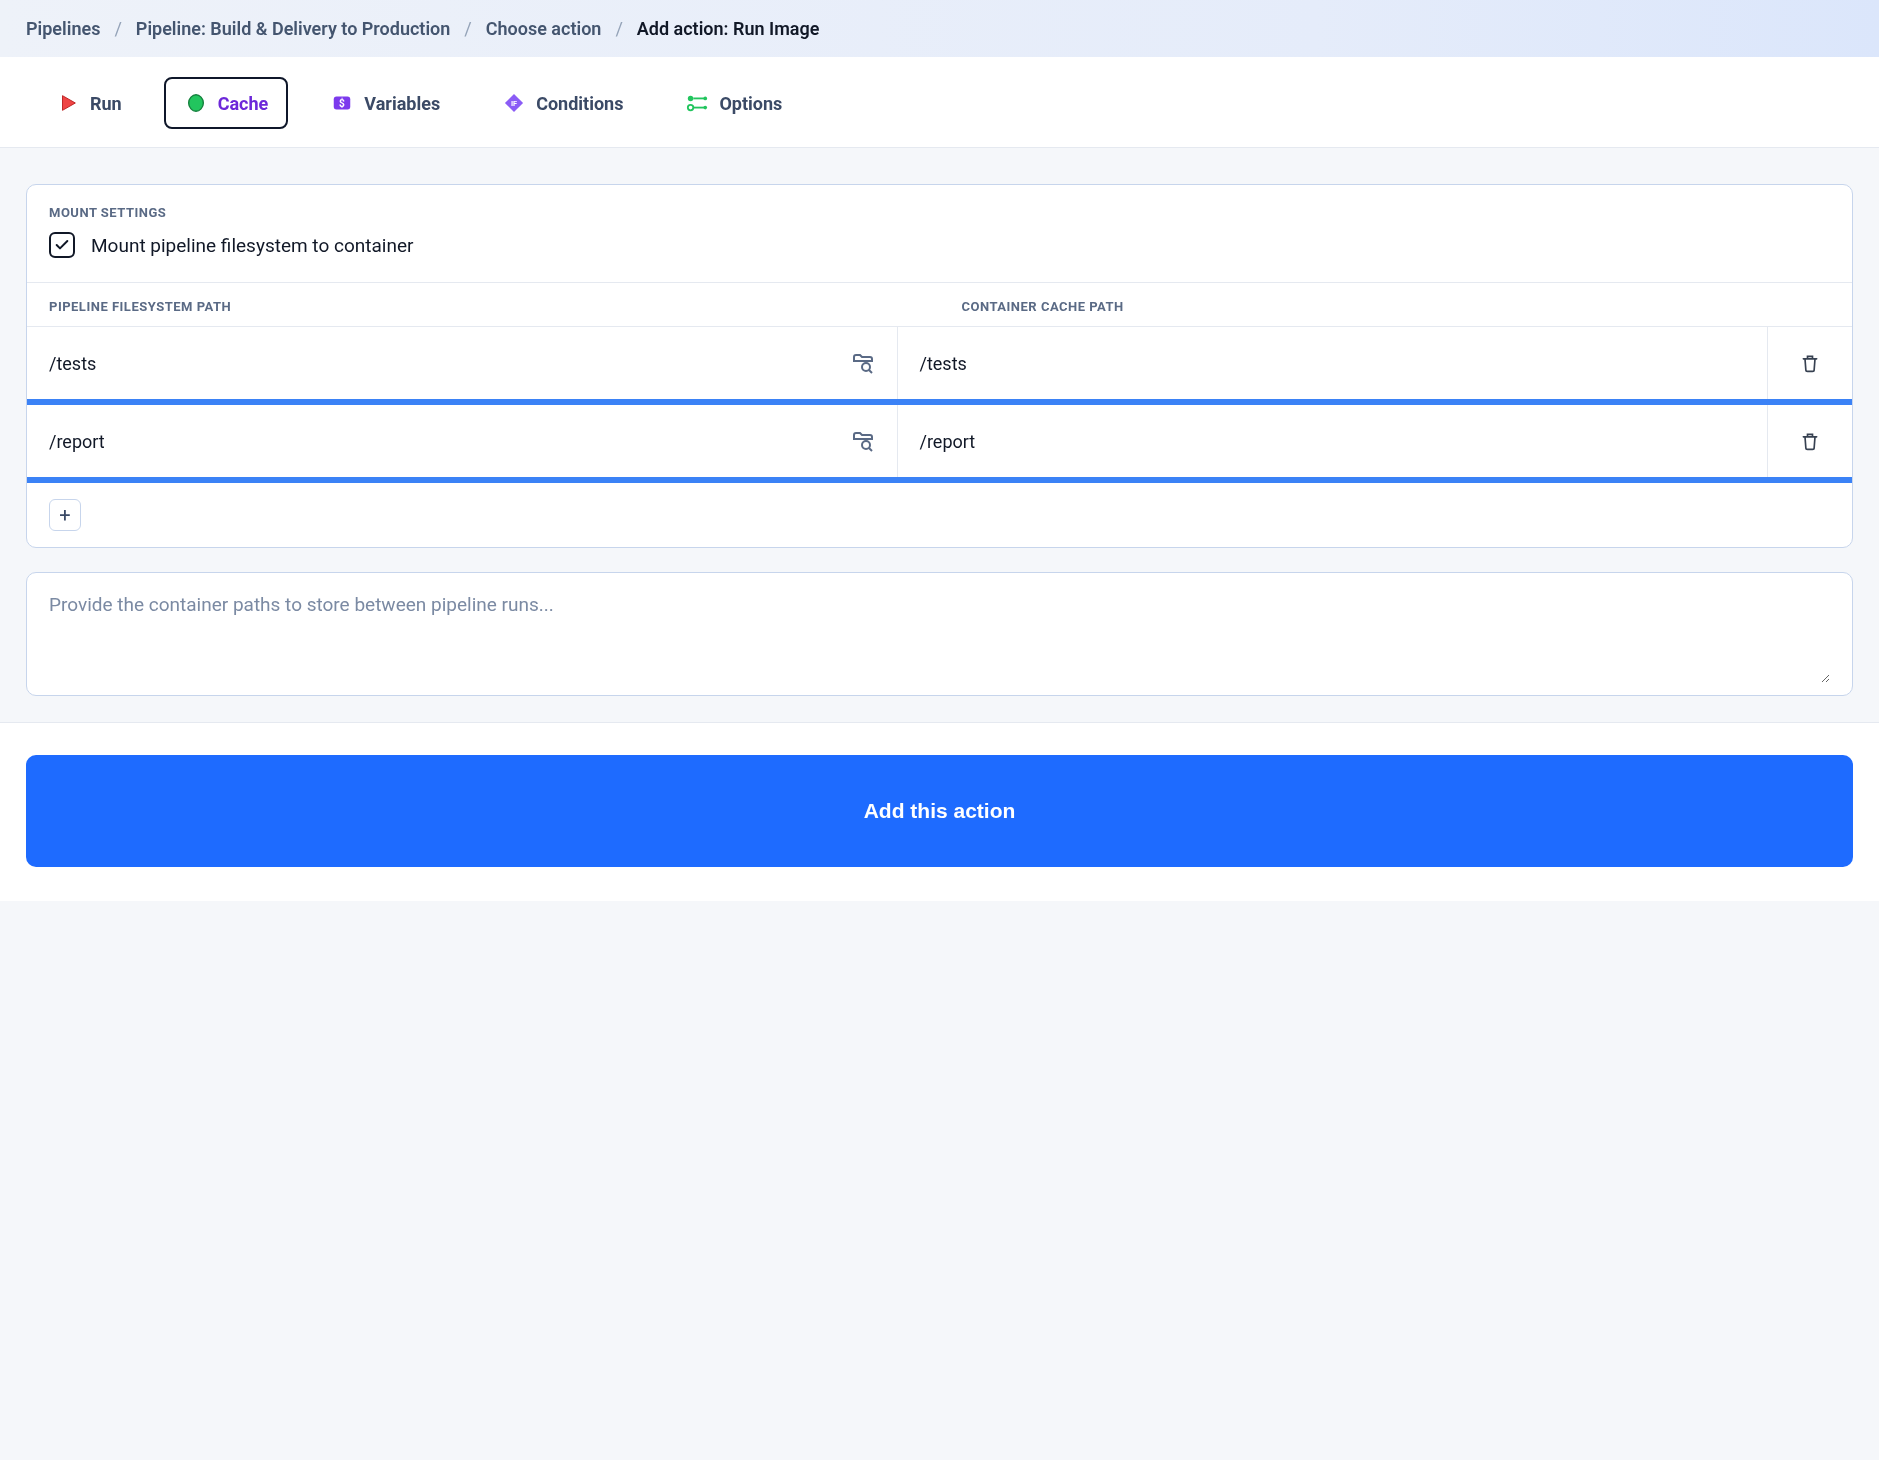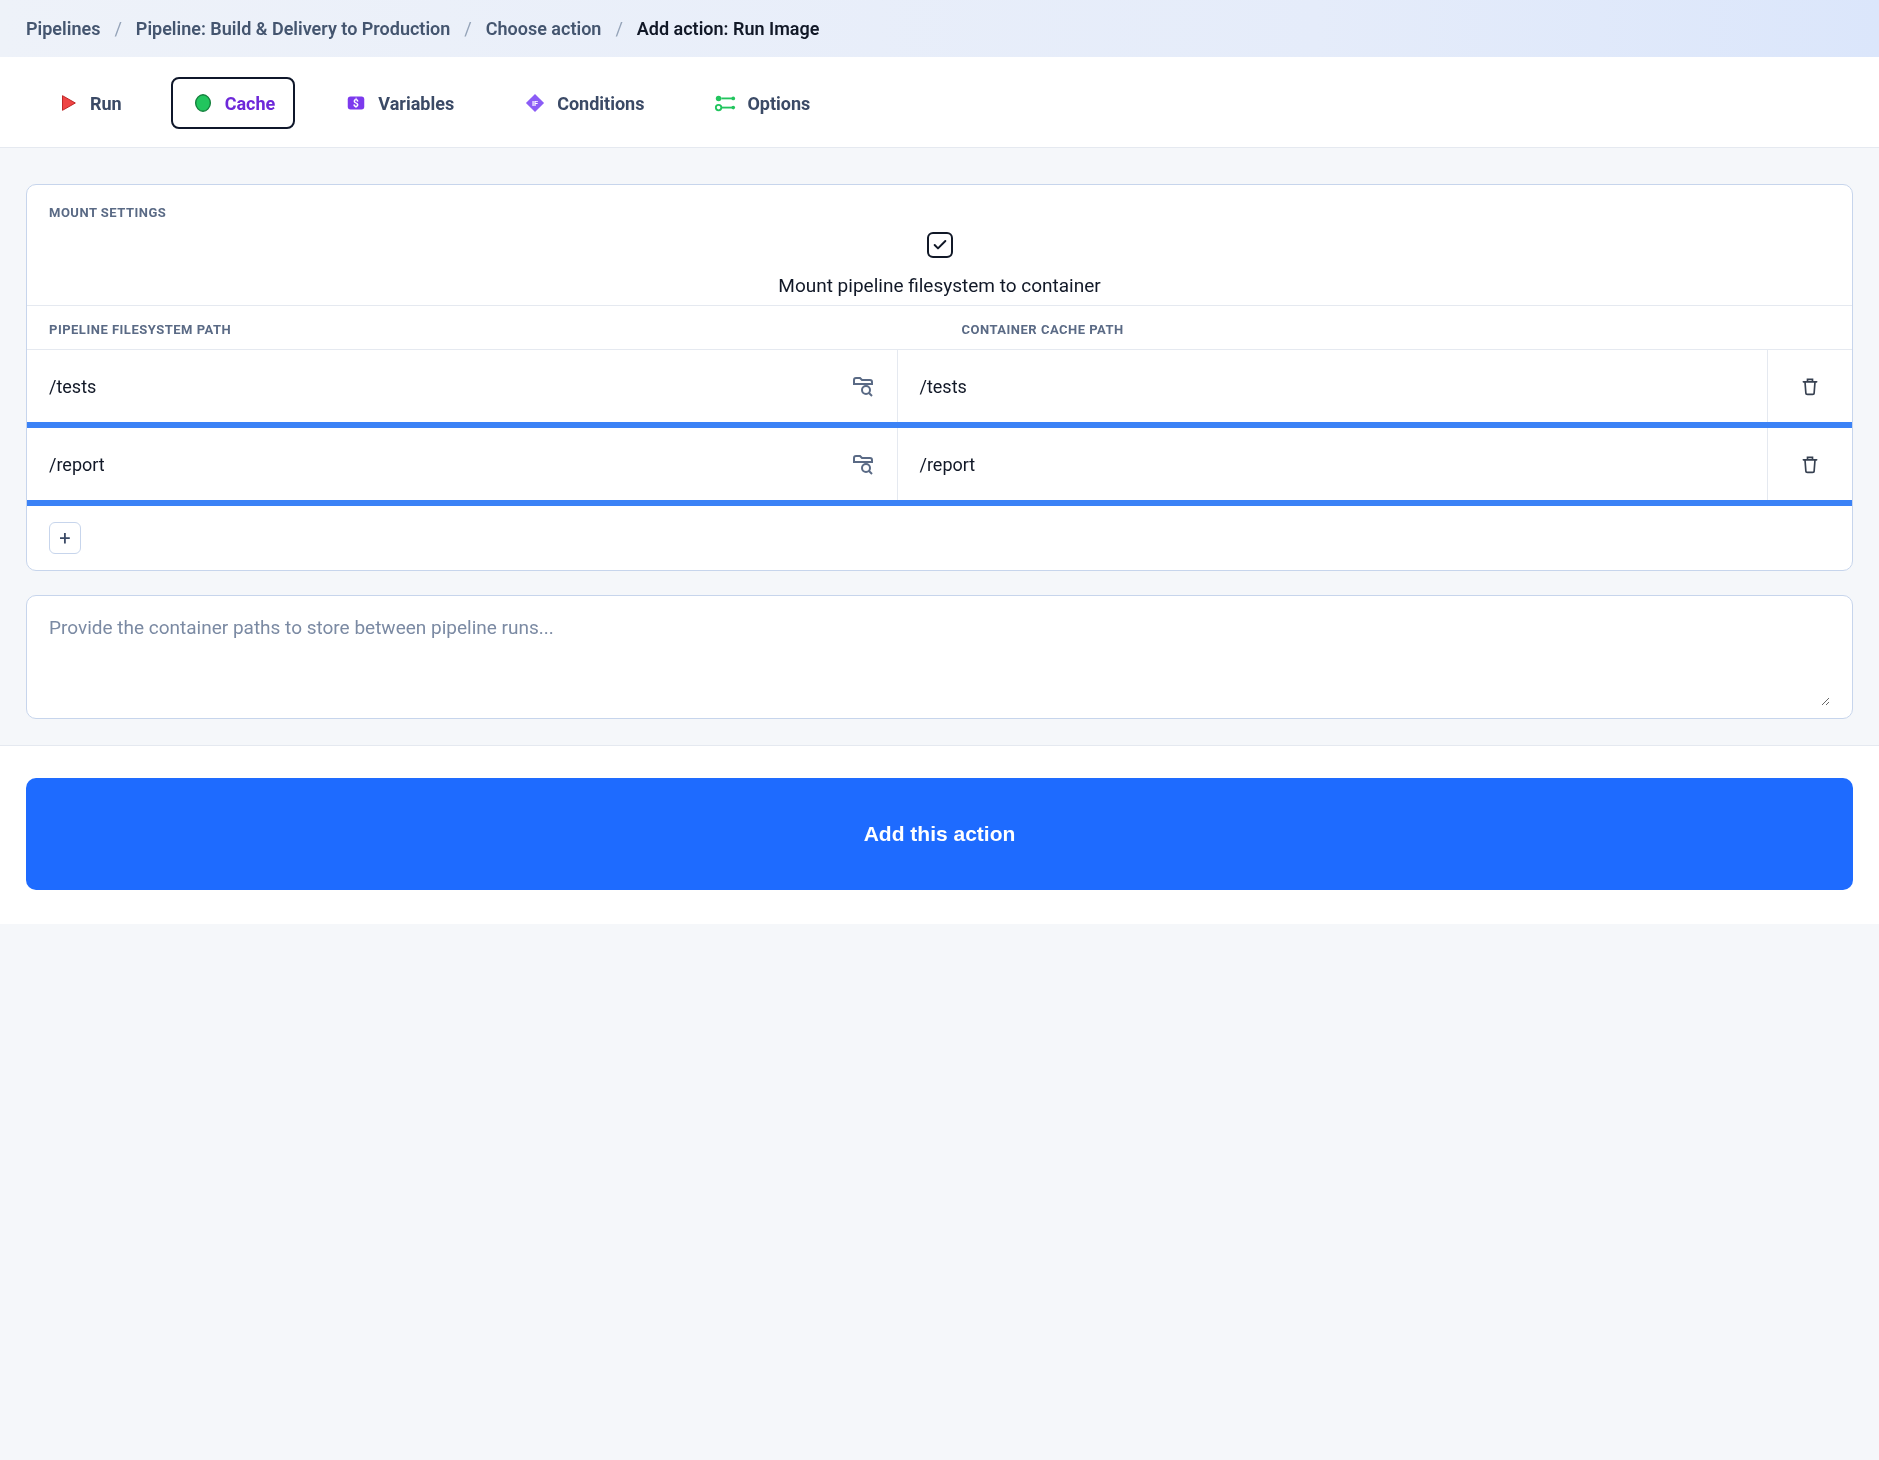--- a/index.html
+++ b/index.html
@@ -25,21 +25,21 @@
   .breadcrumb .current { color: #111827; }
 
   .tabs-wrap {
     background: #fff;
     border-bottom: 1px solid #e5e9f0;
     padding: 20px 26px 0 36px;
   }
   .tabs {
     display: flex;
     align-items: center;
-    gap: 29px;
+    gap: 22px;
   }
   .tab {
     display: inline-flex;
     align-items: center;
     gap: 10px;
     padding: 12px 18px;
     font-size: 18px;
     font-weight: 700;
     color: #3b4a66;
     cursor: pointer;
@@ -63,26 +63,25 @@
     margin-bottom: 24px;
   }
   .panel-header {
     padding: 20px 22px 12px 22px;
     font-size: 13px;
     font-weight: 700;
     letter-spacing: 0.5px;
     color: #5a6a85;
   }
   .mount-row {
-    padding: 0 22px 8px 22px;
+    padding: 0 22px 24px 22px;
     display: flex;
     align-items: center;
     gap: 16px;
     border-bottom: 1px solid #e5e9f0;
-    flex-direction: column;
   }
   .checkbox {
     width: 26px; height: 26px;
     border: 2px solid #111827;
     border-radius: 6px;
     display: inline-flex;
     align-items: center;
     justify-content: center;
     background: #fff;
   }

